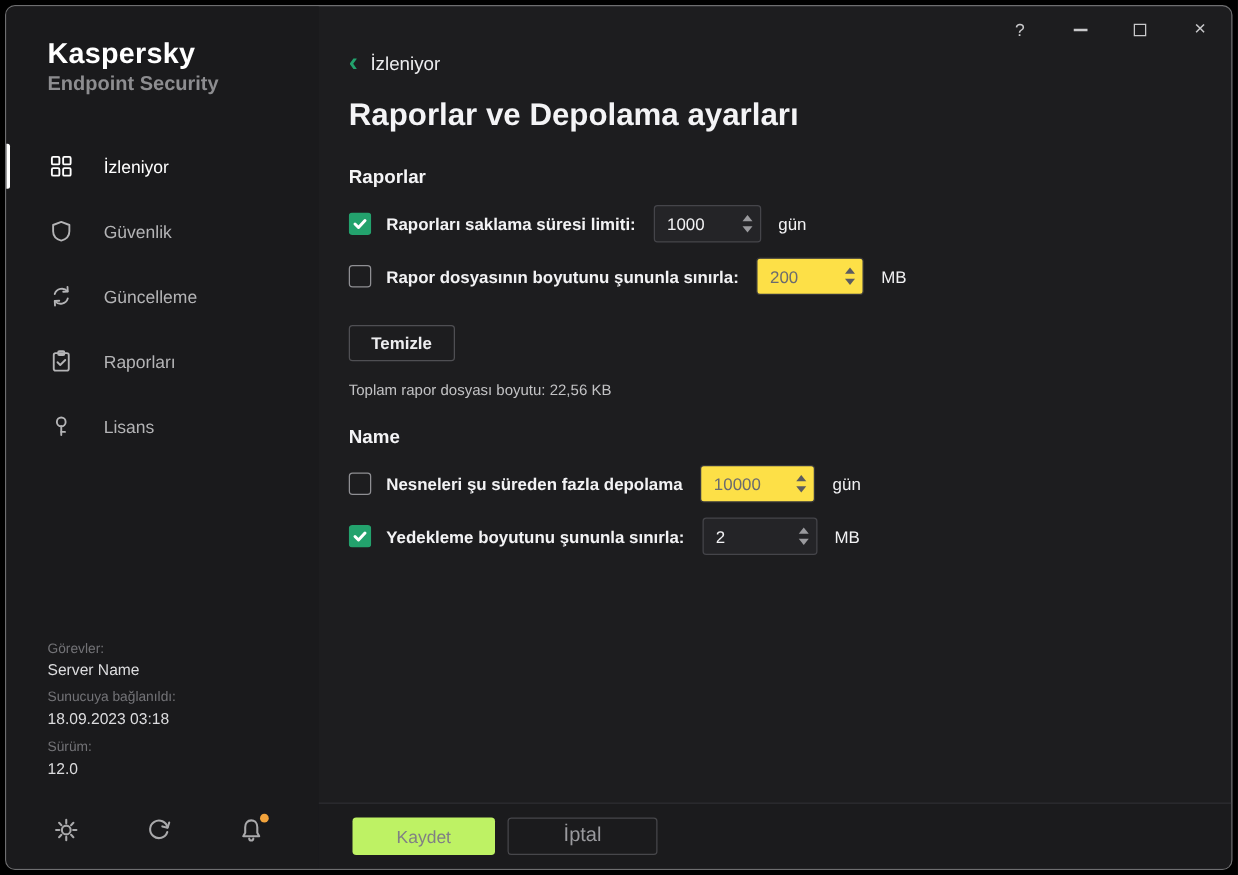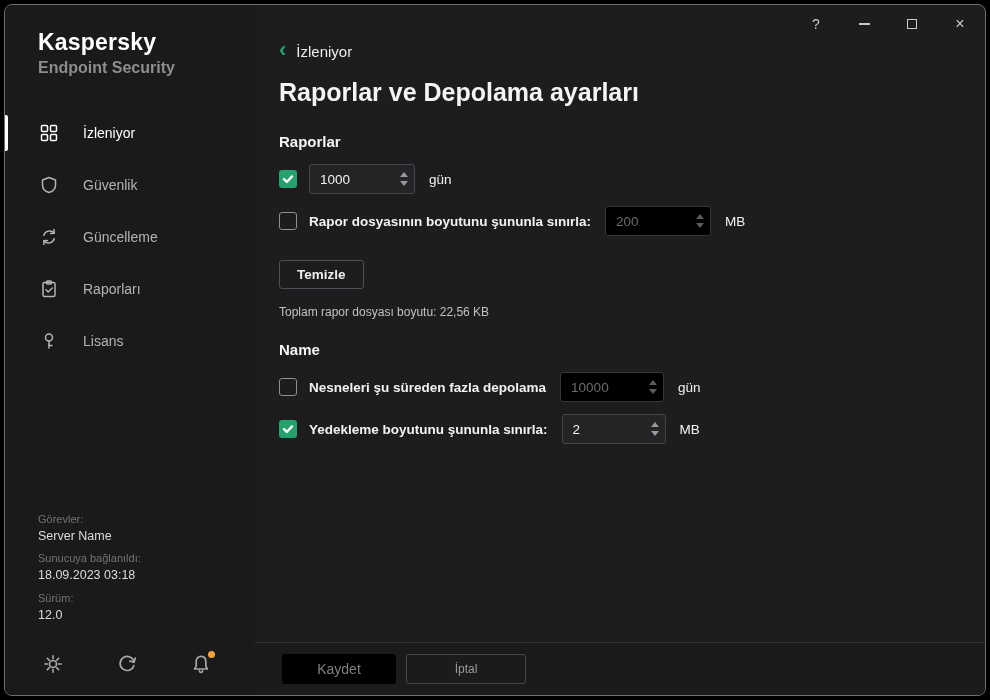--- a/index.html
+++ b/index.html
@@ -46,41 +46,41 @@
   .field-row { display: flex; align-items: center; margin-top: 14px; height: 30px; }
   .field-row + .field-row { margin-top: 12px; }
   .checkbox { width: 18px; height: 18px; border: 1.5px solid #8f8f93; border-radius: 3px; margin-right: 12px;
               display: inline-flex; align-items: center; justify-content: center; cursor: pointer; flex: none; background: transparent; }
   .checkbox svg { width: 12px; height: 12px; stroke: #ffffff; fill: none; stroke-width: 2.4; stroke-linecap: round; stroke-linejoin: round; visibility: hidden; }
   .checkbox.checked { border-color: transparent; }
   .checkbox.checked svg { visibility: visible; }
   .row-label { font-size: 13.5px; font-weight: bold; color: #f2f2f4; margin-right: 14px; }
   .spin-box { display: flex; align-items: center; height: 30px; background: #242427; border: 1px solid #45454a; border-radius: 3px; padding: 0 6px 0 10px; }
   .spin-box input { width: 100%; background: transparent; border: none; outline: none; color: #f2f2f4; font-size: 13.5px; font-family: inherit; }
-  .w-reports { width: 106px; justify-content: flex-end; }
-  .w-backup { width: 104px; justify-content: flex-end; }
+  .w-reports { width: 86px; justify-content: flex-end; }
+  .w-backup { width: 92px; justify-content: flex-end; }
   .spin-arrows { display: flex; flex-direction: column; align-items: center; margin-left: 6px; cursor: pointer; }
   .spin-up { width: 0; height: 0; border-left: 4px solid transparent; border-right: 4px solid transparent; border-bottom: 5px solid #9a9a9e; }
   .spin-down { width: 0; height: 0; border-left: 4px solid transparent; border-right: 4px solid transparent; border-top: 5px solid #9a9a9e; margin-top: 4px; }
   .unit { font-size: 13.5px; color: #f2f2f4; margin-left: 14px; }
-  .field-row.disabled .spin-box { background: #000000; border-color: #36363a; }
+  .field-row.disabled .spin-box { background: #fde047; border-color: #36363a; }
   .field-row.disabled .spin-box input { color: #6b6b6f; }
   .field-row.disabled .spin-up { border-bottom-color: #5c5c60; }
   .field-row.disabled .spin-down { border-top-color: #5c5c60; }
   .btn-outline { margin-top: 24px; height: 29px; padding: 0 17px; display: inline-flex; align-items: center;
                  background: transparent; border: 1px solid #4f4f53; border-radius: 3px; color: #ededef;
                  font-size: 13.5px; font-weight: bold; font-family: inherit; cursor: pointer; }
   .total-info { margin-top: 16px; font-size: 12px; color: #c2c2c4; }
   
   .main-footer { position: absolute; left: 250px; right: 0; bottom: 0; height: 53px; border-top: 1px solid #2f2f33;
                  background: #1b1b1d; display: flex; align-items: center; padding-left: 27px; gap: 10px; }
-  .btn-save { width: 114px; height: 30px; background: #000000; border: none; border-radius: 3px;
+  .btn-save { width: 114px; height: 30px; background: #bef264; border: none; border-radius: 3px;
               color: #808084; font-size: 14px; font-family: inherit; cursor: pointer; }
   .btn-cancel { width: 120px; height: 30px; background: transparent; border: 1px solid #47474b; border-radius: 3px;
-                color: #9a9a9e; font-size: 12px; font-family: inherit; cursor: pointer; }
+                color: #9a9a9e; font-size: 16px; font-family: inherit; cursor: pointer; }
 </style>
 </head>
 <body>
 
 <div class="window">
 
   <div class="win-controls">
     <div class="win-btn">?</div>
     <div class="win-btn">
         <span class="glyph-min"></span>
@@ -196,20 +196,21 @@
     <h1 class="page-title">Raporlar ve Depolama ayarları</h1>
 
     <div class="section-heading">Raporlar</div>
 
     <div class="field-row">
       <span class="checkbox accent-bg checked" style="background: rgb(35, 162, 109);">
         <svg viewBox="0 0 12 12">
             <polyline points="2,6.2 4.8,9 10,3.4"></polyline>
           </svg>
       </span>
+      <span class="row-label">Raporları saklama süresi limiti:</span>
       <span class="spin-box w-reports">
         <input value="1000" style="">
         <span class="spin-arrows">
           <span class="spin-up"></span>
           <span class="spin-down"></span>
         </span>
       </span>
       <span class="unit">gün</span>
     </div>
 

